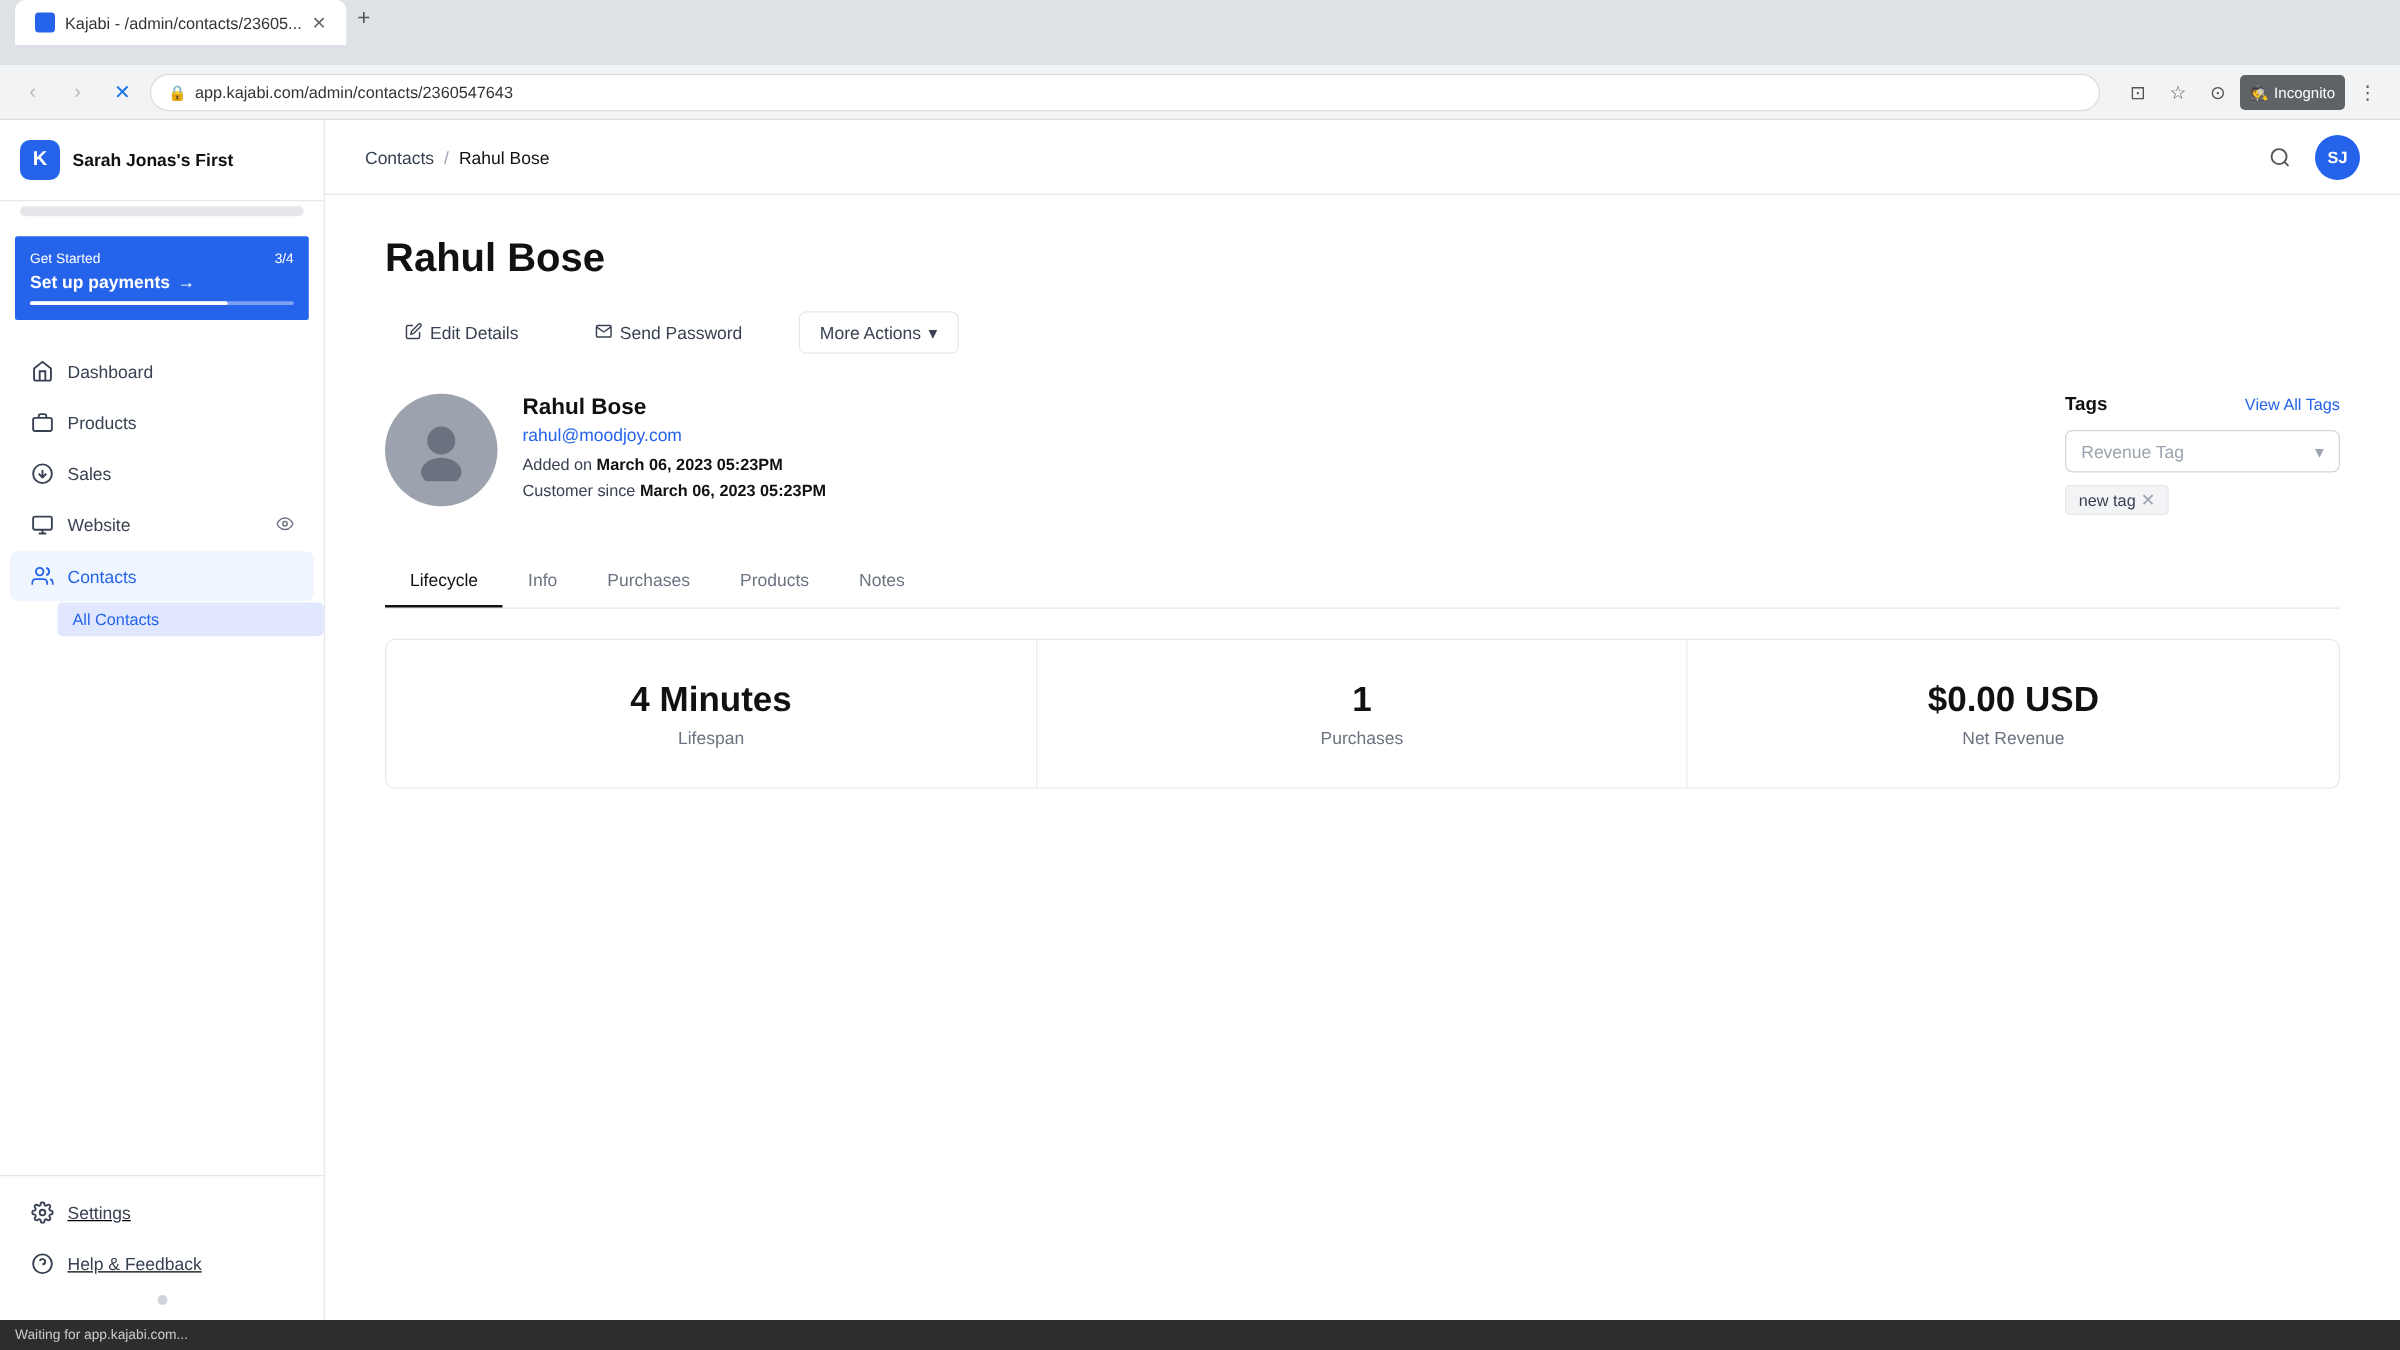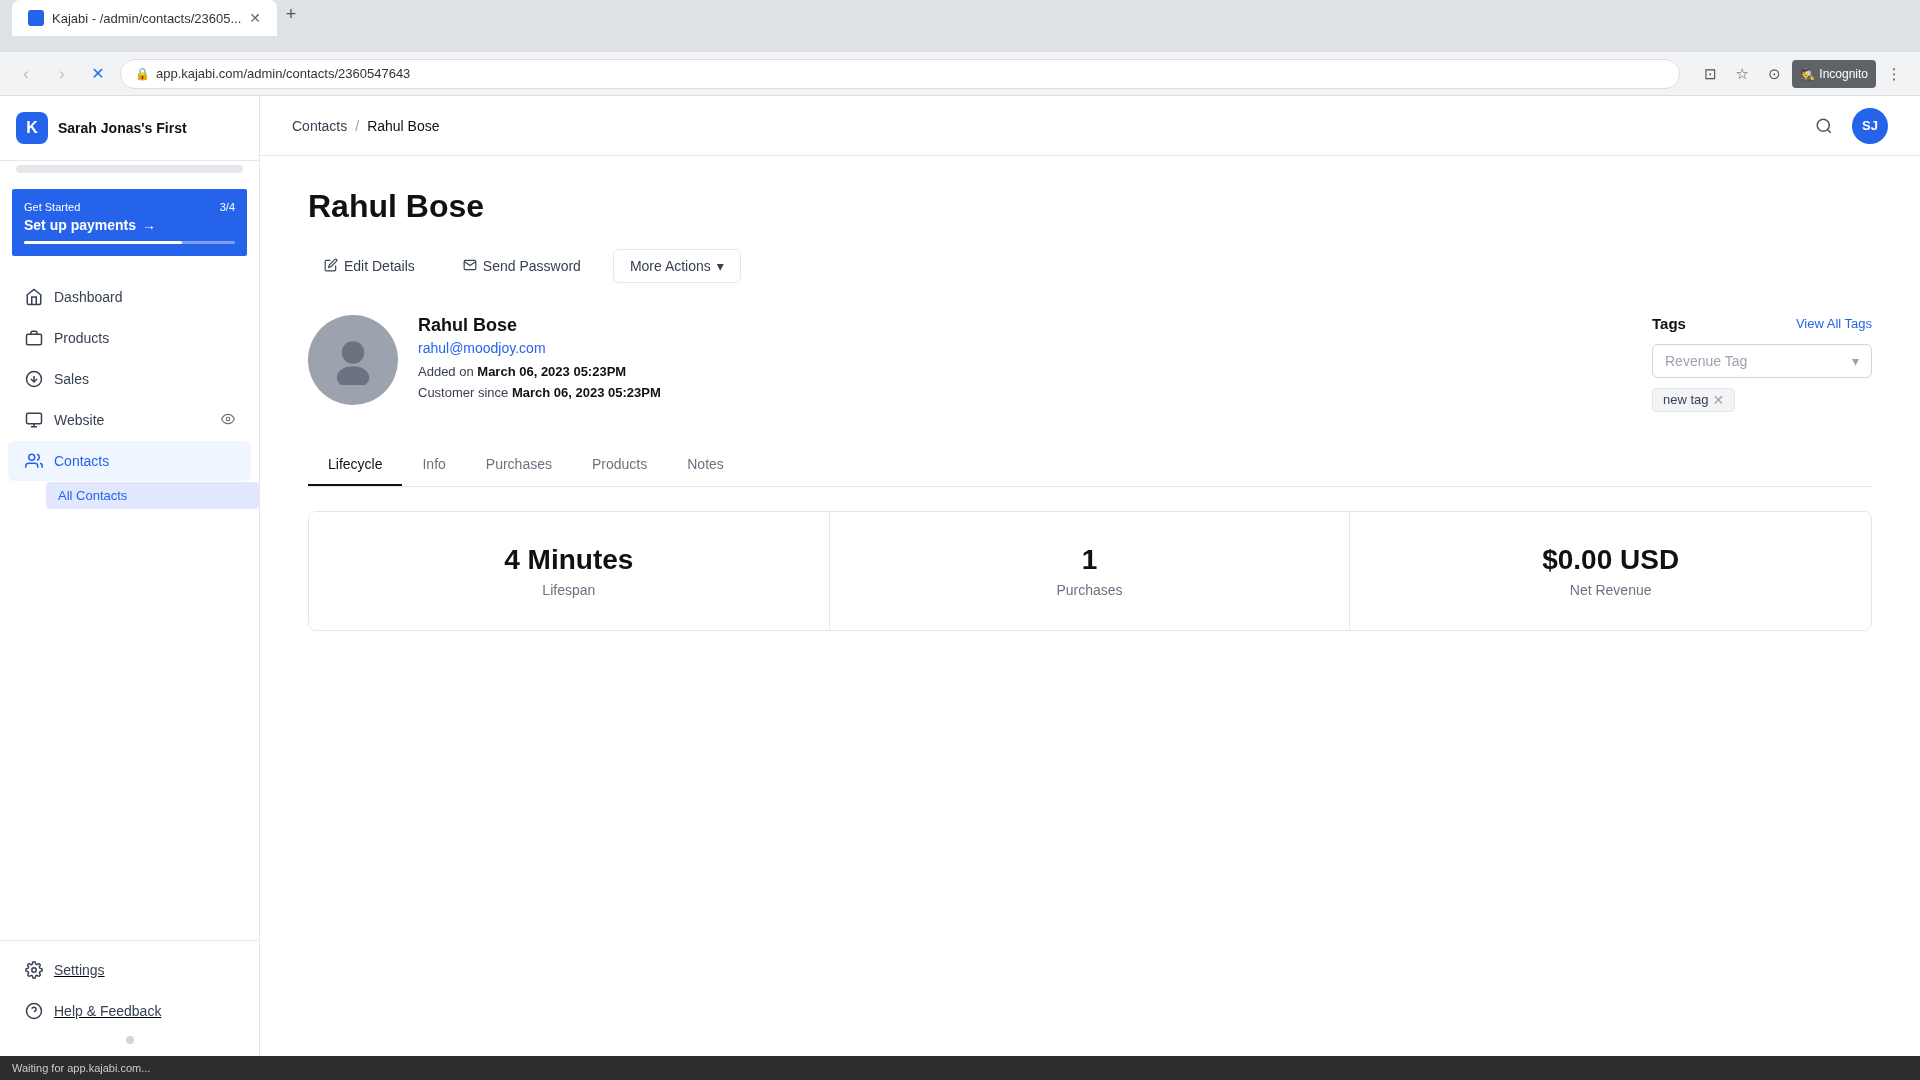--- a/index.html
+++ b/index.html
@@ -66,21 +66,21 @@
     .breadcrumb-current { color: #111; font-weight: 500; }
     .top-bar-actions { display: flex; align-items: center; gap: 12px; }
     .search-icon-btn { width: 32px; height: 32px; display: flex; align-items: center; justify-content: center; cursor: pointer; color: #555; }
     .avatar { width: 36px; height: 36px; background: #2563eb; border-radius: 50%; display: flex; align-items: center; justify-content: center; color: #fff; font-weight: 600; font-size: 13px; cursor: pointer; }
 
     
     .page-content { flex: 1; overflow-y: auto; padding: 32px 48px; }
 
     .page-title { font-size: 32px; font-weight: 700; color: #111; margin-bottom: 24px; }
 
-    .action-bar { display: flex; align-items: center; gap: 16px; margin-bottom: 32px; }
+    .action-bar { display: flex; align-items: center; gap: 29px; margin-bottom: 32px; }
     .action-btn { display: flex; align-items: center; gap: 6px; padding: 8px 16px; border-radius: 6px; cursor: pointer; font-size: 14px; border: none; background: transparent; color: #374151; }
     .action-btn .btn-icon { font-size: 14px; }
     .more-actions-btn { display: flex; align-items: center; gap: 6px; padding: 8px 16px; border-radius: 6px; cursor: pointer; font-size: 14px; border: 1px solid #e5e7eb; background: #fff; color: #374151; }
 
     
     .contact-section { display: flex; gap: 48px; margin-bottom: 32px; }
     .contact-info { display: flex; align-items: flex-start; gap: 20px; flex: 1; }
     .avatar-large { width: 90px; height: 90px; background: #9ca3af; border-radius: 50%; display: flex; align-items: center; justify-content: center; flex-shrink: 0; }
     .avatar-silhouette { width: 50px; height: 50px; }
     .contact-details { }
@@ -89,21 +89,21 @@
     .contact-meta { font-size: 13px; color: #374151; line-height: 1.6; }
     .contact-meta strong { color: #111; }
 
     
     .tags-section { min-width: 220px; }
     .tags-header { display: flex; align-items: center; justify-content: space-between; margin-bottom: 12px; }
     .tags-title { font-size: 15px; font-weight: 600; color: #111; }
     .view-all-tags { font-size: 13px; color: #2563eb; cursor: pointer; }
     .tags-select { width: 100%; border: 1px solid #d1d5db; border-radius: 6px; padding: 8px 12px; font-size: 14px; color: #9ca3af; background: #fff; display: flex; align-items: center; justify-content: space-between; cursor: pointer; }
     .tags-list { display: flex; flex-wrap: wrap; gap: 6px; margin-top: 10px; }
-    .tag-chip { background: #f3f4f6; border: 1px solid #e5e7eb; border-radius: 4px; padding: 3px 10px; font-size: 13px; color: #374151; display: flex; align-items: flex-start; gap: 4px; }
+    .tag-chip { background: #f3f4f6; border: 1px solid #e5e7eb; border-radius: 4px; padding: 3px 10px; font-size: 13px; color: #374151; display: flex; align-items: center; gap: 4px; }
     .tag-chip-remove { color: #9ca3af; cursor: pointer; font-size: 14px; }
 
     
     .tabs-bar { display: flex; gap: 0; border-bottom: 1px solid #e5e7eb; margin-bottom: 0; }
     .tab { padding: 12px 20px; font-size: 14px; color: #6b7280; cursor: pointer; border-bottom: 2px solid transparent; }
     .tab.active { color: #111; border-bottom: 2px solid #111; font-weight: 500; }
 
     
     .stats-grid { display: grid; grid-template-columns: repeat(3, 1fr); border: 1px solid #e5e7eb; border-radius: 8px; overflow: hidden; margin-top: 24px; }
     .stat-card { padding: 32px 24px; text-align: center; border-right: 1px solid #e5e7eb; background: #fff; }

